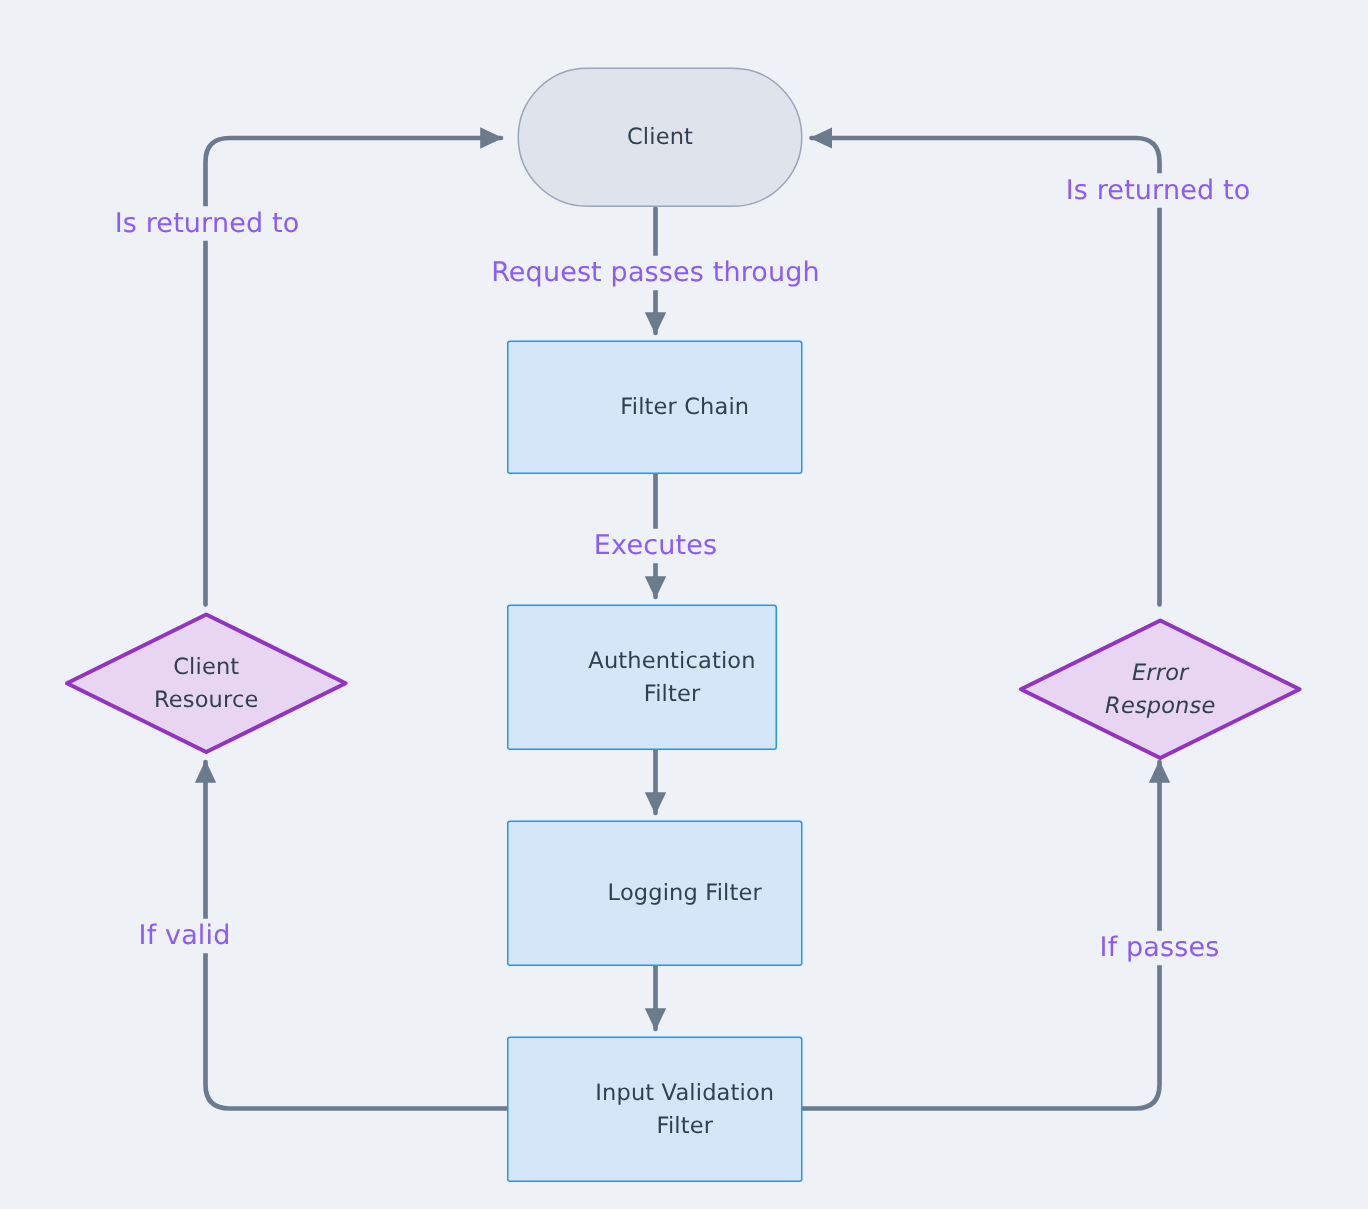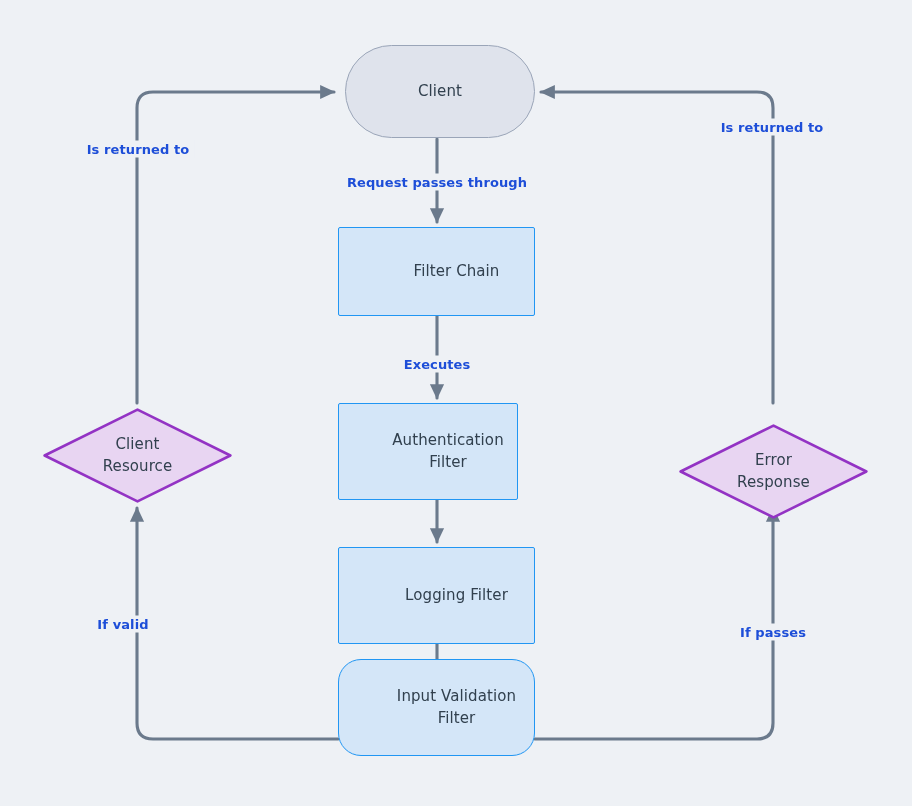--- a/index.html
+++ b/index.html
@@ -58,28 +58,27 @@
     top: 0; left: 0;
     width: 100%;
     height: 100%;
   }
   .diamond .node-label {
     position: relative;
     z-index: 2;
   }
   .edge-label {
     position: absolute;
-    font-size: 13px;
-    color: #1d4ed8;
+    font-size: 18px;
+    color: #8b5cf6;
     background: #eef1f5;
     padding: 1px 5px;
     white-space: nowrap;
     transform: translate(-50%, -50%);
     letter-spacing: 0.1px;
-    font-weight: bold;
   }
 </style>
 </head>
 <body>
 
 <div id="canvas">
 
   <svg id="edges" viewBox="0 0 912 806" xmlns="http://www.w3.org/2000/svg">
     <defs>
       <marker id="arrow" viewBox="0 0 10 10" refX="8.6" refY="5" markerWidth="5.2" markerHeight="5.2" orient="auto-start-reverse">
@@ -116,35 +115,35 @@
   </div>
 
   <div class="node process" style="left:338px; top:403px; width:180px; height:97px;">
     <span class="node-label">Authentication Filter</span>
   </div>
 
   <div class="node process" style="left:338px; top:547px; width:197px; height:97px;">
     <span class="node-label">Logging Filter</span>
   </div>
 
-  <div class="node process" style="left:338px; top:659px; width:197px; height:97px;border-radius:23px;">
+  <div class="node process" style="left:338px; top:691px; width:197px; height:97px;">
     <span class="node-label">Input Validation Filter</span>
   </div>
 
   <div class="node diamond" style="left:43px; top:408px; width:189px; height:95px;">
     <svg class="diamond-shape" viewBox="0 0 189 95" preserveAspectRatio="none" xmlns="http://www.w3.org/2000/svg">
       <polygon points="94.5,1.6 187.4,47.5 94.5,93.4 1.6,47.5" fill="#e8d5f2" stroke="#9333c4" stroke-width="2.6" stroke-linejoin="round" vector-effect="non-scaling-stroke"></polygon>
     </svg>
     <span class="node-label">
       <span>Client</span><br>
       <span>Resource</span>
     </span>
   </div>
 
-  <div class="node diamond" style="left:679px; top:424px; width:189px; height:95px;">
+  <div class="node diamond" style="left:679px; top:412px; width:189px; height:95px;font-style:italic;">
     <svg class="diamond-shape" viewBox="0 0 189 95" preserveAspectRatio="none" xmlns="http://www.w3.org/2000/svg">
       <polygon points="94.5,1.6 187.4,47.5 94.5,93.4 1.6,47.5" fill="#e8d5f2" stroke="#9333c4" stroke-width="2.6" stroke-linejoin="round" vector-effect="non-scaling-stroke"></polygon>
     </svg>
     <span class="node-label">
       <span>Error</span><br>
       <span>Response</span>
     </span>
   </div>
 
   <span class="edge-label" style="left:437px; top:182px;">Request passes through</span>

